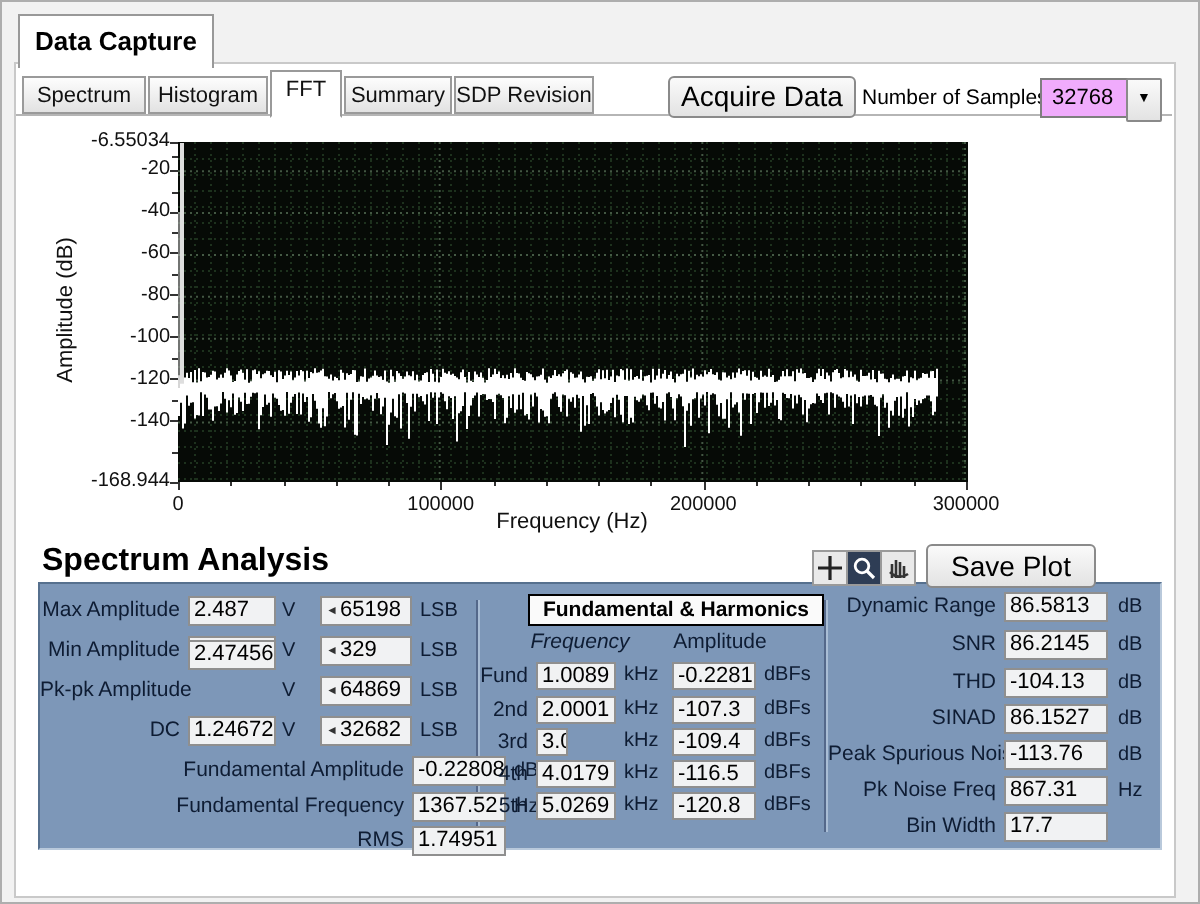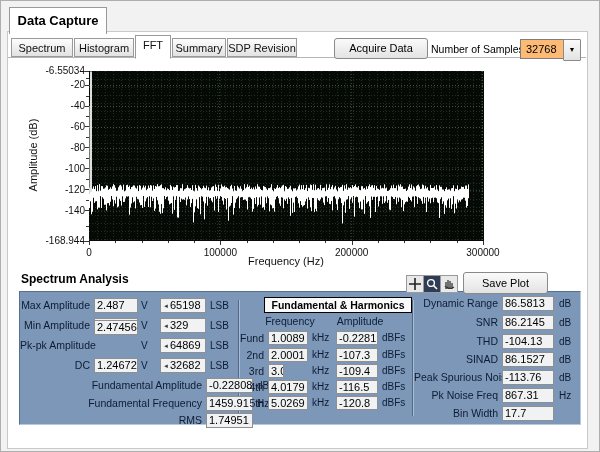--- a/index.html
+++ b/index.html
@@ -7,34 +7,34 @@
   #app{position:absolute;left:0;top:0;width:598px;height:450px;border:1px solid #aeaeae;background:#f2f2f2;}
   #content-box{position:absolute;left:6px;top:30px;width:579px;height:416px;background:#ffffff;border:1px solid #c9c9c9;}
   #outer-tab{position:absolute;left:8px;top:6px;width:96px;height:26px;background:#ffffff;
     border:1px solid #999;border-bottom:none;z-index:3;font-size:13px;font-weight:700;
     line-height:26px;text-align:center;color:#000;}
   .itab{position:absolute;top:37px;height:19px;border:1px solid #9a9a9a;background:linear-gradient(#fdfdfd,#e2e2e2);
     font-size:11px;color:#111;text-align:center;line-height:19px;z-index:4;box-sizing:border-box;}
   .itab.sel{top:34px;height:24px;background:#ffffff;border-bottom:1px solid #ffffff;font-weight:400;z-index:5;}
   #tabline{position:absolute;left:7px;top:56px;width:578px;height:1px;background:#b5b5b5;z-index:3;}
   .btn{position:absolute;background:linear-gradient(#fafafa,#e3e3e3);border:1px solid #8a8a8a;border-radius:3px;
-    font-size:11px;color:#000;text-align:center;z-index:5;}
+    font-size:14px;color:#000;text-align:center;z-index:5;}
   #acquire-btn{left:333px;top:37px;width:92px;height:19px;line-height:19px;}
   #samples-label{position:absolute;left:430px;top:42px;font-size:10.5px;color:#000;z-index:5;}
-  #samples-field{position:absolute;left:519px;top:38px;width:42px;height:18px;background:#fdba74;border:1px solid #7e7e7e;
+  #samples-field{position:absolute;left:519px;top:38px;width:42px;height:18px;background:#f0abfc;border:1px solid #7e7e7e;
     font-size:11px;line-height:18px;padding-left:5px;z-index:5;box-sizing:content-box;}
   #samples-drop{left:562px;top:38px;width:16px;height:20px;line-height:20px;font-size:7px;border-radius:1px;}
   #fft-region{position:absolute;left:0;top:57px;width:598px;height:215px;z-index:2;}
   #plot-svg{position:absolute;left:88px;top:13px;z-index:2;}
   .ytick-label,.xtick-label{position:absolute;font-size:10px;color:#111;z-index:2;}
   .tickmark{position:absolute;background:#333;z-index:2;}
   #ylabel{position:absolute;left:-28px;top:91px;width:120px;font-size:11px;color:#111;text-align:center;
     transform:rotate(-90deg);}
   #xlabel{position:absolute;left:225px;top:197px;width:120px;font-size:11px;color:#111;text-align:center;}
-  #sa-title{position:absolute;left:20px;top:271px;font-size:12px;font-weight:700;color:#000;z-index:5;}
+  #sa-title{position:absolute;left:20px;top:271px;font-size:16px;font-weight:700;color:#000;z-index:5;}
   .tool-icon{position:absolute;top:274px;width:16px;height:16px;border:1px solid #9a9a9a;background:#e9e9e9;z-index:5;}
   .tool-icon.sel{background:#2e3d55;}
   #save-plot-btn{left:462px;top:271px;width:83px;height:20px;line-height:20px;}
   #panel{position:absolute;left:18px;top:290px;width:560px;height:132px;background:#7d97b8;z-index:4;
     border:1px solid;border-color:#56708e #b9c9db #b9c9db #56708e;box-sizing:content-box;}
   .plbl{position:absolute;font-size:10.5px;color:#0e1c33;text-align:right;white-space:nowrap;line-height:15px;}
   .punit{position:absolute;font-size:10px;color:#0e1c33;white-space:nowrap;line-height:15px;}
   .fld{position:absolute;height:15px;background:#f1f2f3;border:1px solid #8f8f8f;font-size:11px;line-height:13px;
     padding:0 2px;color:#000;overflow:hidden;white-space:nowrap;box-sizing:border-box;}
   .fld .arr{font-size:6px;color:#333;vertical-align:1px;margin-right:1px;}
@@ -597,21 +597,21 @@
     <svg width="16" height="16">
         <path d="M5 13V6m2 7V4m2 9V5m2 8V7M4 10c3 3 6 3 9 1" fill="none" stroke="#333" stroke-width="1.3"></path>
       </svg>
   </div>
   <div class="btn" id="save-plot-btn">Save Plot</div>
 
   <div id="panel">
     <div class="sep" style="left:218px;top:8px;height:116px;"></div>
     <div class="sep" style="left:392px;top:8px;height:116px;"></div>
     <div id="harm-title">Fundamental &amp; Harmonics</div>
-    <div class="harm-hdr" style="left:242px;width:56px;">Frequency</div>
+    <div class="harm-hdr" style="left:242px;width:56px;font-style:italic;">Frequency</div>
     <div class="harm-hdr" style="left:312px;width:56px;">Amplitude</div>
   <div class="plbl" style="left: 0px; top: 6px; width: 70px;">Max Amplitude</div>
       <div class="fld" style="left: 74px; top: 6px; width: 44px; height: 15px;"><span>2.487</span></div>
       <div class="punit" style="left: 121px; top: 6px;">V</div>
       <div class="fld" style="left: 140px; top: 6px; width: 46px; height: 15px;"><span class="arr">◄</span><span>65198</span></div>
       <div class="punit" style="left: 190px; top: 6px;">LSB</div>
       <div class="plbl" style="left: 0px; top: 26px; width: 70px;">Min Amplitude</div>
       <div class="fld" style="left: 74px; top: 26px; width: 44px; height: 15px;"><span>0.0125504</span></div>
       <div class="punit" style="left: 121px; top: 26px;">V</div>
       <div class="fld" style="left: 140px; top: 26px; width: 46px; height: 15px;"><span class="arr">◄</span><span>329</span></div>
@@ -623,21 +623,21 @@
       <div class="punit" style="left: 190px; top: 46px;">LSB</div>
       <div class="plbl" style="left: 0px; top: 66px; width: 70px;">DC</div>
       <div class="fld" style="left: 74px; top: 66px; width: 44px; height: 15px;"><span>1.24672</span></div>
       <div class="punit" style="left: 121px; top: 66px;">V</div>
       <div class="fld" style="left: 140px; top: 66px; width: 46px; height: 15px;"><span class="arr">◄</span><span>32682</span></div>
       <div class="punit" style="left: 190px; top: 66px;">LSB</div>
       <div class="plbl" style="left: 0px; top: 86px; width: 182px;">Fundamental Amplitude</div>
       <div class="fld" style="left: 186px; top: 86px; width: 47px; height: 15px;"><span>-0.22808</span></div>
       <div class="punit" style="left: 237px; top: 86px;">dB Fs</div>
       <div class="plbl" style="left: 0px; top: 104px; width: 182px;">Fundamental Frequency</div>
-      <div class="fld" style="left: 186px; top: 104px; width: 47px; height: 15px;"><span>1459.91</span></div>
+      <div class="fld" style="left: 186px; top: 104px; width: 47px; height: 15px;"><span>1367.52</span></div>
       <div class="punit" style="left: 237px; top: 104px;">Hz</div>
       <div class="plbl" style="left: 0px; top: 121px; width: 182px;">RMS</div>
       <div class="fld" style="left: 186px; top: 121px; width: 47px; height: 15px;"><span>1.74951</span></div>
       <div class="plbl" style="left: 220px; top: 39px; width: 24px;">Fund</div>
       <div class="fld" style="left: 248px; top: 39px; width: 40px; height: 14px;"><span>1.0089</span></div>
       <div class="punit" style="left: 292px; top: 38px;">kHz</div>
       <div class="fld" style="left: 316px; top: 39px; width: 42px; height: 14px;"><span>-0.2281</span></div>
       <div class="punit" style="left: 362px; top: 38px;">dBFs</div>
       <div class="plbl" style="left: 220px; top: 56px; width: 24px;">2nd</div>
       <div class="fld" style="left: 248px; top: 56px; width: 40px; height: 14px;"><span>2.0001</span></div>

